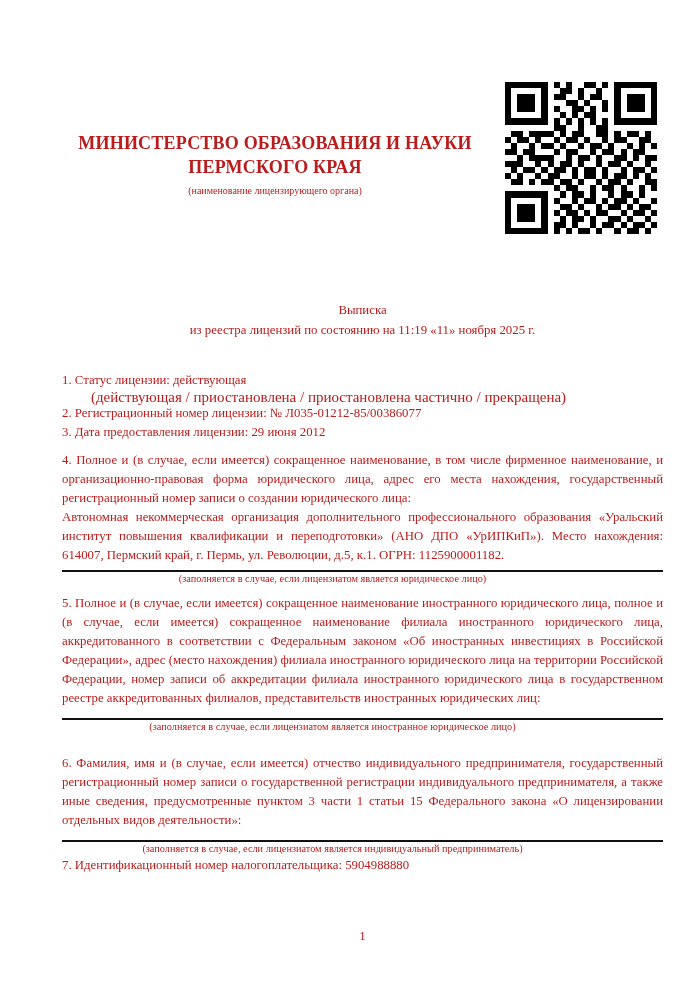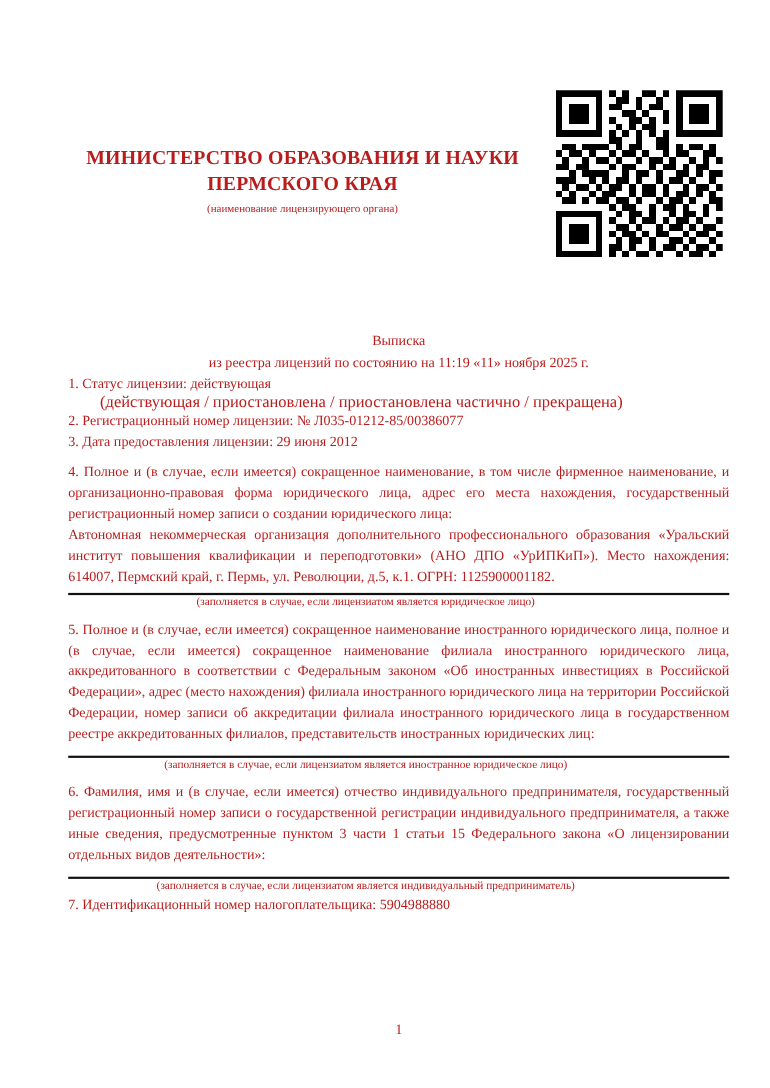--- a/index.html
+++ b/index.html
@@ -23,28 +23,28 @@
   .org-caption { font-size: 10px; line-height: 13px; margin-top: 5px; }
 
   
   .content { position: absolute; left: 62px; top: 300px; width: 601px; font-size: 12.8px; line-height: 19px; }
   .content p { margin: 0; }
 
   .doc-title { text-align: center; line-height: 20px; }
 
   .just { text-align: justify; }
 
-  .item-status   { }
+  .item-status   { margin-top: 31px; }
   .option-caption { font-size: 15px; line-height: 14px; text-align: center; transform: translateX(-34px); }
 
   .item-regnum   { margin-top: 17px; }
   .item-grantdate{ margin-top: 13px; }
   .item-legal    { margin-top: 9px; }
   .item-foreign  { margin-top: 8px; }
-  .item-ie       { margin-top: 8px; }
+  .item-ie       { margin-top: 20px; }
   .item-inn      { margin-top: 16px; }
 
   .rule { height: 0; border-top: 2px solid #111111; margin-top: 5px; }
   .rule-gapped { margin-top: 10px; }
   .rule-caption { font-size: 10.3px; line-height: 14px; text-align: center; transform: translateX(-30px); margin-top: 1px; }
 
   .page-number { position: absolute; top: 928px; left: 62px; width: 601px; text-align: center; font-size: 13px; }
 </style>
 </head>
 <body>

